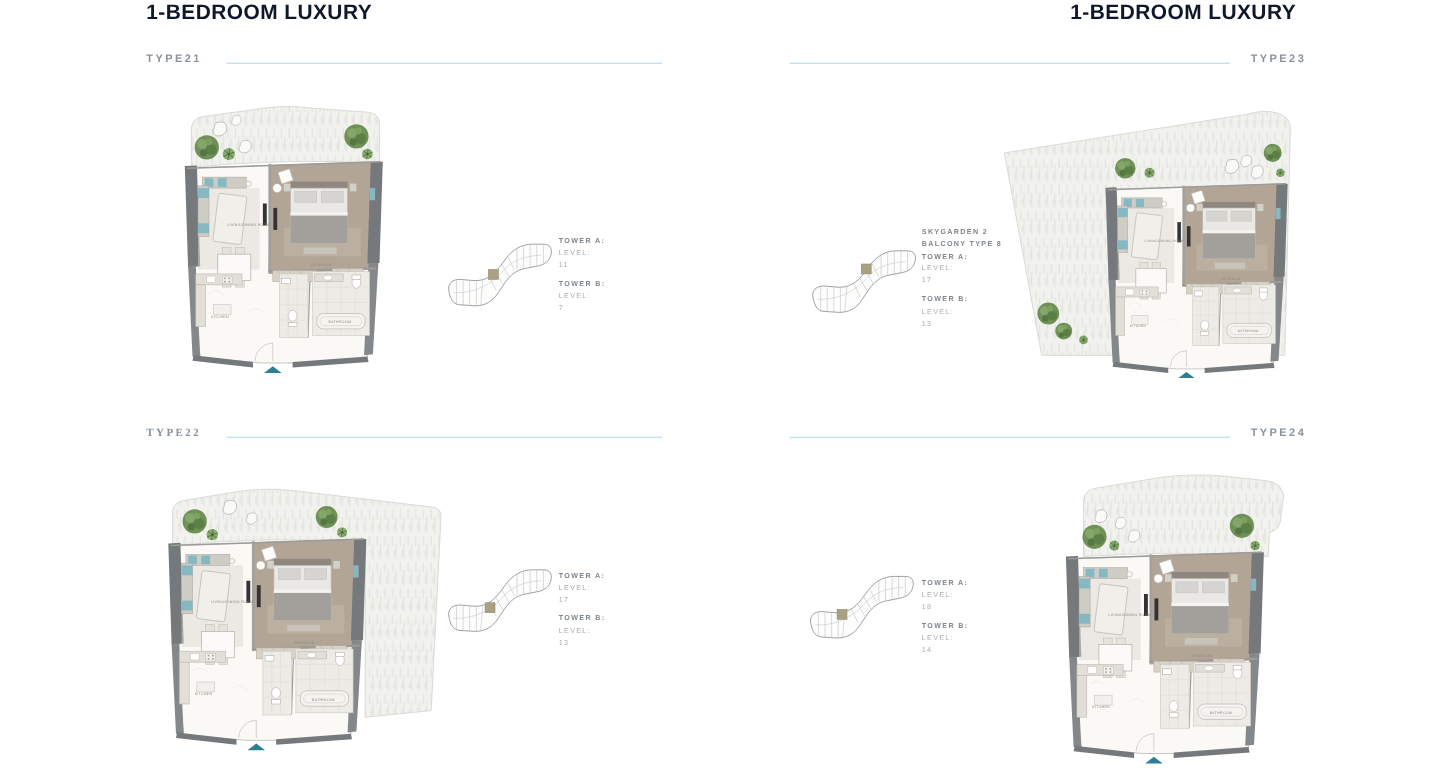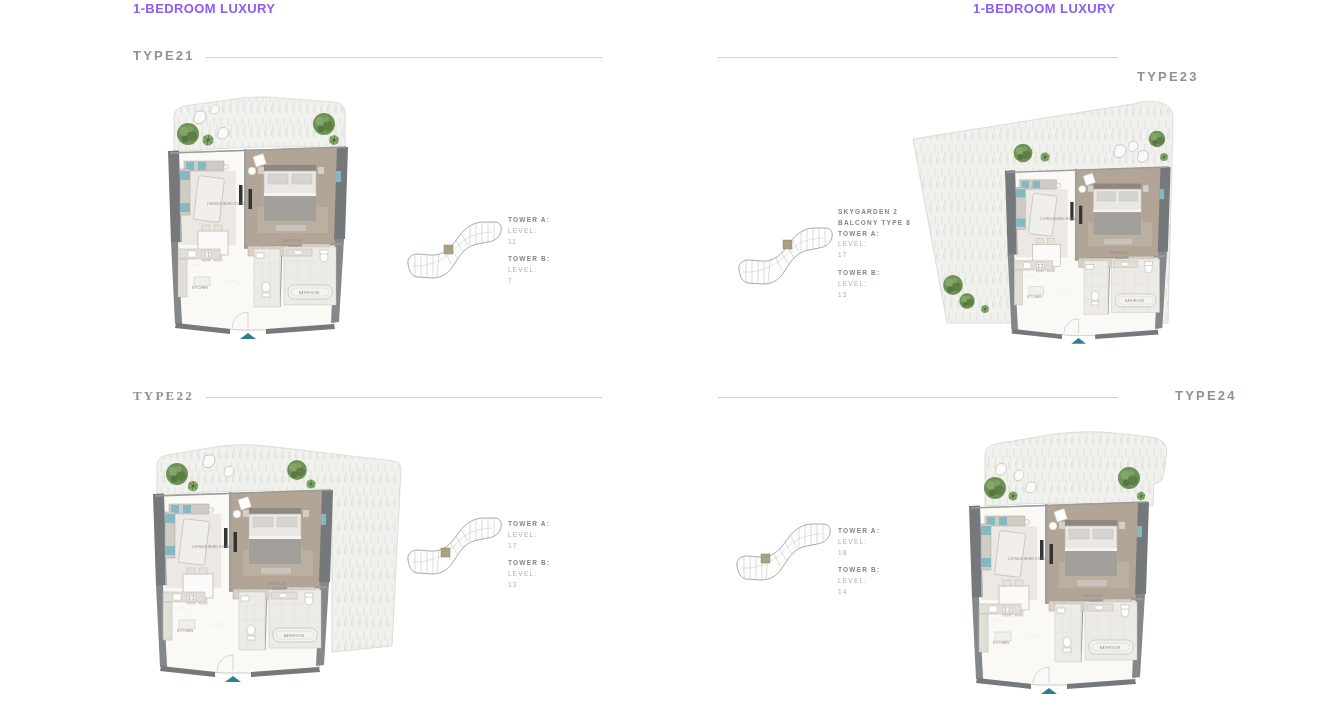--- a/index.html
+++ b/index.html
@@ -1,20 +1,20 @@
 <!DOCTYPE html>
 <html><head>
 <meta charset="utf-8">
 <style>
   html,body{margin:0;padding:0;background:#ffffff;}
   .page{position:relative;width:1319px;height:707px;background:#ffffff;overflow:hidden;
         font-family:"Liberation Sans",sans-serif;}
-  .hdr{position:absolute;top:1px;font-size:13px;font-weight:bold;letter-spacing:.4px;
-       color:#8b5cf6;white-space:nowrap;}
-  .type-label{position:absolute;font-size:13px;font-weight:bold;letter-spacing:2.2px;
+  .hdr{position:absolute;top:1px;font-size:19px;font-weight:bold;letter-spacing:.4px;
+       color:#0f172a;white-space:nowrap;}
+  .type-label{position:absolute;font-size:10px;font-weight:bold;letter-spacing:2.2px;
        color:#8a939b;white-space:nowrap;}
   .rule{position:absolute;height:1px;background:#aedcec;}
   .plan{position:absolute;}
   .kt{position:absolute;font-size:6.5px;letter-spacing:1.2px;color:#a9aeb2;white-space:nowrap;}
   .kt div{line-height:10.8px;}
   .kt .b{font-weight:bold;color:#7f868c;}
   .kt .gap{height:7px;}
   svg text{font-family:"Liberation Sans",sans-serif;}
 </style>
 </head>
@@ -210,21 +210,21 @@
   <div class="kt" style="left:508px;top:519px;">
     <div class="b">TOWER A:</div>
     <div>LEVEL:</div>
     <div>17</div>
     <div class="gap"></div>
     <div class="b">TOWER B:</div>
     <div>LEVEL:</div>
     <div>13</div>
   </div>
 
-  <div class="type-label" style="left:1137px;top:48px;margin-top:21px;">TYPE23</div>
+  <div class="type-label" style="left:1137px;top:48px;">TYPE23</div>
   <div class="rule" style="left:718px;top:57px;width:400px;"></div>
   <svg class="plan" style="left:905px;top:95px;" width="290" height="250" viewBox="0 0 290 250">
     <path d="M8,44 L228,9 Q245,4 257,8 Q269,12 268,24 L263,228 L42,228 Z" fill="url(#terr)" stroke="#d6d6d1" stroke-width=".8"></path>
     <use href="#stone" transform="translate(215,57)"></use>
     <use href="#stone" transform="translate(228,52) scale(.8)"></use>
     <use href="#stone" transform="translate(238,62) scale(.9)"></use>
     <use href="#tree-big" transform="translate(118,58) scale(.85)"></use>
     <use href="#tree-palm" transform="translate(140,62) scale(.7)"></use>
     <use href="#tree-big" transform="translate(252,44) scale(.75)"></use>
     <use href="#tree-palm" transform="translate(259,62) scale(.6)"></use>
@@ -242,21 +242,21 @@
     <div class="b">BALCONY TYPE 8</div>
     <div class="b">TOWER A:</div>
     <div>LEVEL:</div>
     <div>17</div>
     <div class="gap"></div>
     <div class="b">TOWER B:</div>
     <div>LEVEL:</div>
     <div>13</div>
   </div>
 
-  <div class="type-label" style="left:1175px;top:388px;text-align:center;">TYPE24</div>
+  <div class="type-label" style="left:1137px;top:388px;text-align:center;">TYPE24</div>
   <div class="rule" style="left:718px;top:397px;width:400px;"></div>
   <svg class="plan" style="left:935px;top:424px;" width="250" height="281" viewBox="0 0 250 281">
     <path d="M50,82 L50,30 Q51,22 60,20 L120,10 Q152,6 180,9 L216,13 Q231,15 232,27 L229,50 Q228,58 219,60 L218,82 Q134,76 50,82 Z" fill="url(#terr)" stroke="#d6d6d1" stroke-width=".8"></path>
     <use href="#stone" transform="translate(66,46) scale(.9)"></use>
     <use href="#stone" transform="translate(84,52) scale(.8)"></use>
     <use href="#stone" transform="translate(96,64) scale(.85)"></use>
     <use href="#tree-big" transform="translate(60,64)"></use>
     <use href="#tree-palm" transform="translate(78,72) scale(.7)"></use>
     <use href="#tree-big" transform="translate(194,54)"></use>
     <use href="#tree-palm" transform="translate(206,72) scale(.65)"></use>

